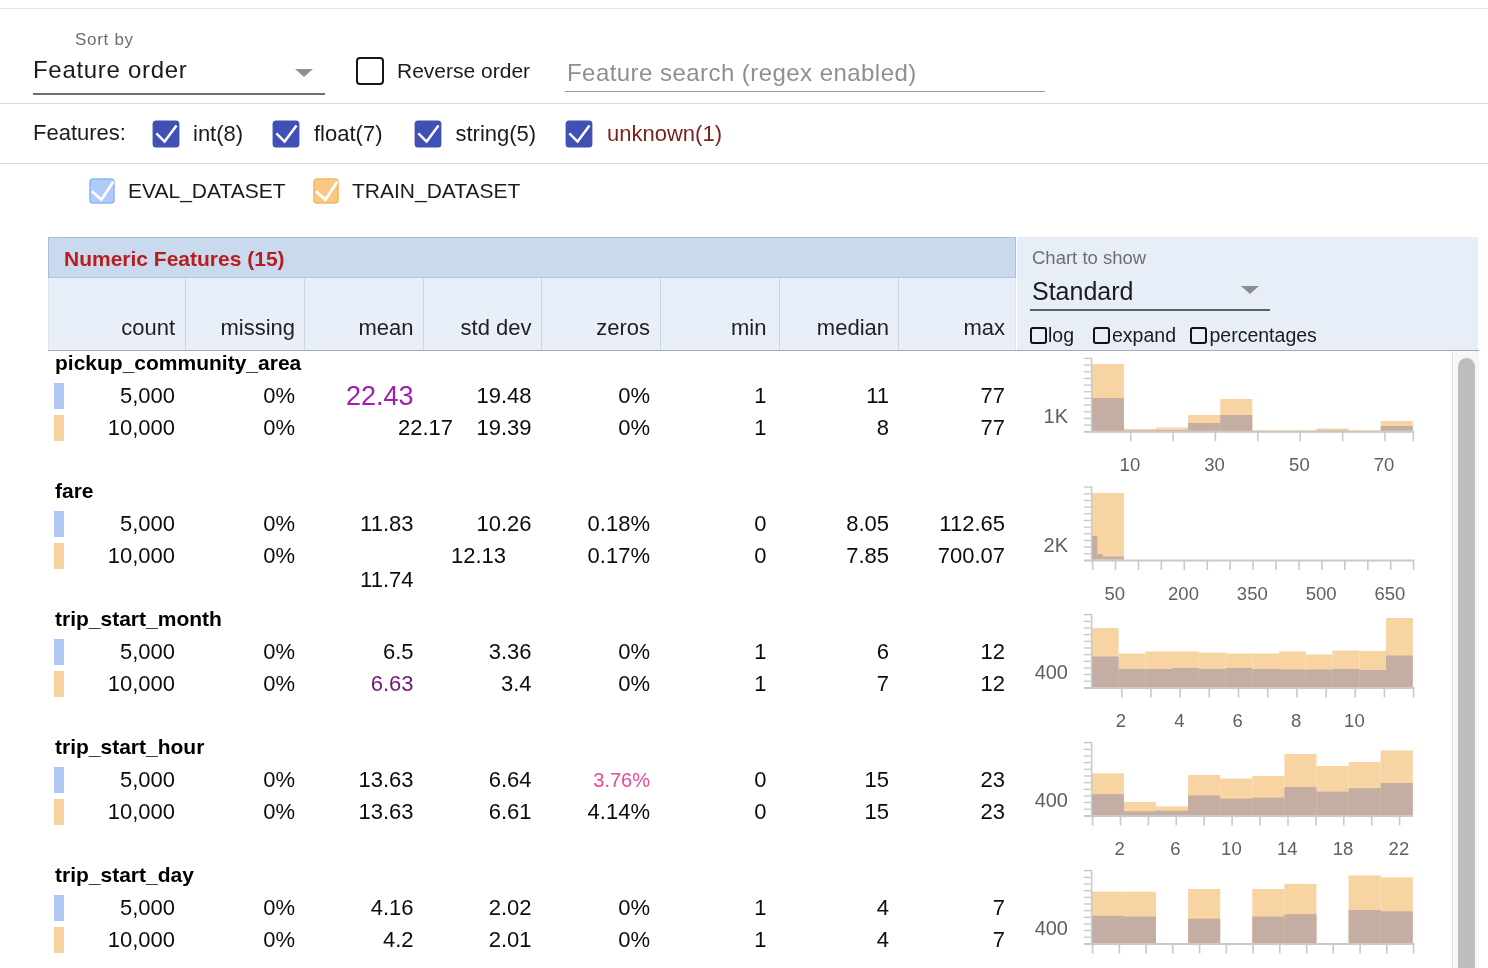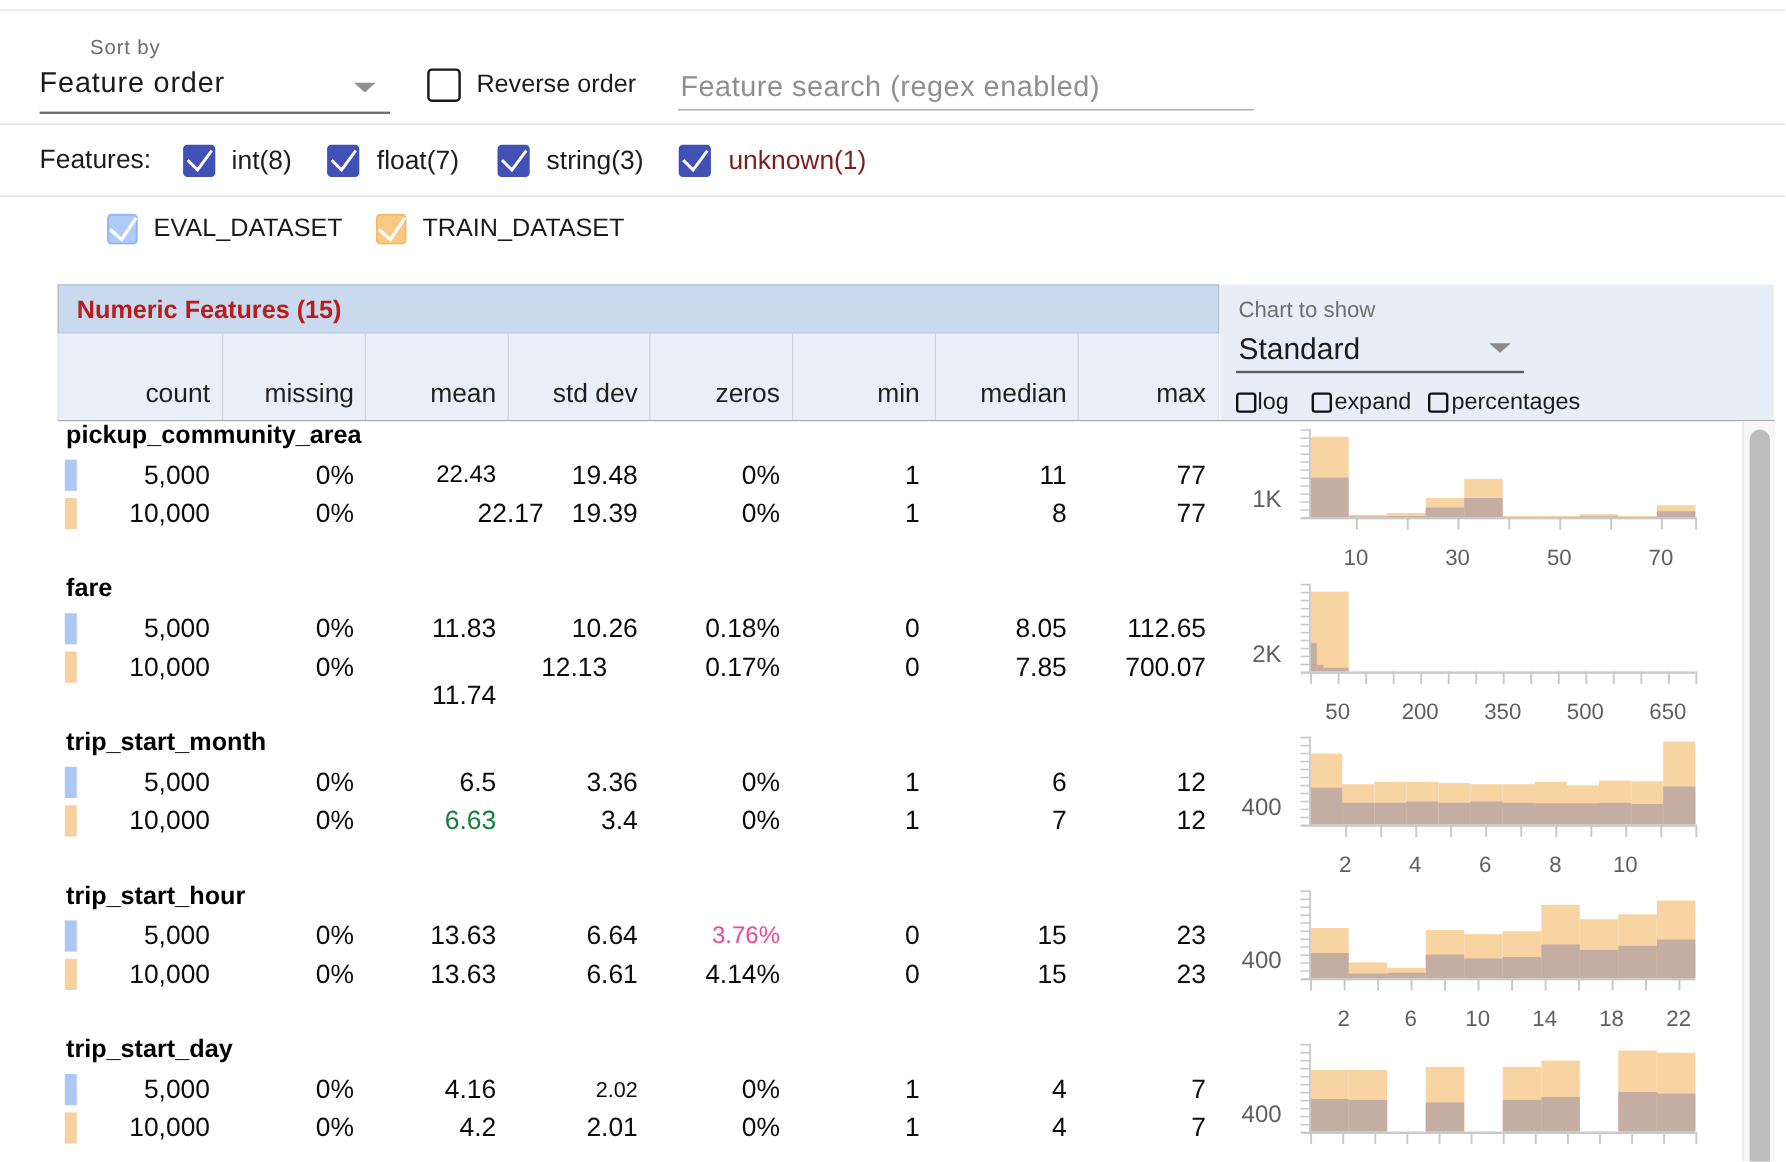--- a/index.html
+++ b/index.html
@@ -23,21 +23,21 @@
 <div style="position:absolute;font-size:22px;line-height:26px;color:#1b1b1b;white-space:nowrap;left:193px;top:121px;">int(8)</div>
 <svg style="position:absolute;left:272px;top:119.5px" width="28" height="28" viewBox="0 0 24 24">
     <rect x="0.5" y="0.5" width="23" height="23" rx="3" fill="#4050b4"></rect>
     <path d="M3.7 11.5l7.1 7 10.2-13.8" stroke="#fff" stroke-width="2.1" fill="none"></path>
   </svg>
 <div style="position:absolute;font-size:22px;line-height:26px;color:#1b1b1b;white-space:nowrap;left:314px;top:121px;">float(7)</div>
 <svg style="position:absolute;left:413.5px;top:119.5px" width="28" height="28" viewBox="0 0 24 24">
     <rect x="0.5" y="0.5" width="23" height="23" rx="3" fill="#4050b4"></rect>
     <path d="M3.7 11.5l7.1 7 10.2-13.8" stroke="#fff" stroke-width="2.1" fill="none"></path>
   </svg>
-<div style="position:absolute;font-size:22px;line-height:26px;color:#1b1b1b;white-space:nowrap;left:455.5px;top:121px;">string(3)</div>
+<div style="position:absolute;font-size:22px;line-height:26px;color:#1b1b1b;white-space:nowrap;left:455.5px;top:121px;">string(5)</div>
 <svg style="position:absolute;left:564.5px;top:119.5px" width="28" height="28" viewBox="0 0 24 24">
     <rect x="0.5" y="0.5" width="23" height="23" rx="3" fill="#4050b4"></rect>
     <path d="M3.7 11.5l7.1 7 10.2-13.8" stroke="#fff" stroke-width="2.1" fill="none"></path>
   </svg>
 <div style="position:absolute;font-size:22px;line-height:26px;color:#7f1d1d;white-space:nowrap;left:607px;top:121px;">unknown(1)</div>
 <svg style="position:absolute;left:89px;top:178px" width="26" height="26" viewBox="0 0 26 26">
     <rect x="1" y="1" width="24" height="24" rx="3" fill="#adcaf9" stroke="#93b6f4" stroke-width="1.6"></rect>
     <path d="M2.8 13.2l9.6 8.4 12-18" stroke="#fff" stroke-width="2.7" fill="none"></path>
   </svg>
 <div style="position:absolute;font-size:21px;line-height:25px;color:#1b1b1b;white-space:nowrap;left:128px;top:178px;">EVAL_DATASET</div>
@@ -73,21 +73,21 @@
 <div style="position:absolute;left:1029.5px;top:327px;width:17px;height:17px;border:2.4px solid #111;border-radius:3px"></div>
 <div style="position:absolute;font-size:19.5px;line-height:23px;color:#1b1b1b;white-space:nowrap;left:1048px;top:324px;">log</div>
 <div style="position:absolute;left:1093px;top:327px;width:17px;height:17px;border:2.4px solid #111;border-radius:3px"></div>
 <div style="position:absolute;font-size:19.5px;line-height:23px;color:#1b1b1b;white-space:nowrap;left:1112px;top:324px;">expand</div>
 <div style="position:absolute;left:1189.5px;top:327px;width:17px;height:17px;border:2.4px solid #111;border-radius:3px"></div>
 <div style="position:absolute;font-size:19.5px;line-height:23px;color:#1b1b1b;white-space:nowrap;left:1209.5px;top:324px;">percentages</div>
 <div style="position:absolute;font-size:21px;line-height:25px;color:#000;white-space:nowrap;font-weight:bold;left:55px;top:350px;">pickup_community_area</div>
 <div style="position:absolute;left:54px;top:383.3px;width:9.8px;height:25.4px;background:#adc8f5"></div>
 <div style="position:absolute;font-size:22px;line-height:26px;color:#0c0c0c;white-space:nowrap;right:1313px;text-align:right;top:383px;">5,000</div>
 <div style="position:absolute;font-size:22px;line-height:26px;color:#0c0c0c;white-space:nowrap;right:1193px;text-align:right;top:383px;">0%</div>
-<div style="position:absolute;font-size:20px;line-height:26px;color:#000000;white-space:nowrap;right:1074.5px;text-align:center;top:383px;">22.43</div>
+<div style="position:absolute;font-size:27px;line-height:26px;color:#a21caf;white-space:nowrap;right:1074.5px;text-align:center;top:383px;">22.43</div>
 <div style="position:absolute;font-size:22px;line-height:26px;color:#0c0c0c;white-space:nowrap;right:956.5px;text-align:right;top:383px;">19.48</div>
 <div style="position:absolute;font-size:22px;line-height:26px;color:#0c0c0c;white-space:nowrap;right:838px;text-align:right;top:383px;">0%</div>
 <div style="position:absolute;font-size:22px;line-height:26px;color:#0c0c0c;white-space:nowrap;right:721.5px;text-align:right;top:383px;">1</div>
 <div style="position:absolute;font-size:22px;line-height:26px;color:#0c0c0c;white-space:nowrap;right:599px;text-align:right;top:383px;">11</div>
 <div style="position:absolute;font-size:22px;line-height:26px;color:#0c0c0c;white-space:nowrap;right:483px;text-align:right;top:383px;">77</div>
 <div style="position:absolute;left:54px;top:415.3px;width:9.8px;height:25.4px;background:#f8d1a0"></div>
 <div style="position:absolute;font-size:22px;line-height:26px;color:#0c0c0c;white-space:nowrap;right:1313px;text-align:right;top:415px;">10,000</div>
 <div style="position:absolute;font-size:22px;line-height:26px;color:#0c0c0c;white-space:nowrap;right:1193px;text-align:right;top:415px;">0%</div>
 <div style="position:absolute;font-size:22px;line-height:26px;color:#0c0c0c;white-space:nowrap;right:1035px;text-align:right;top:415px;">22.17</div>
 <div style="position:absolute;font-size:22px;line-height:26px;color:#0c0c0c;white-space:nowrap;right:956.5px;text-align:right;top:415px;">19.39</div>
@@ -120,21 +120,21 @@
 <div style="position:absolute;font-size:22px;line-height:26px;color:#0c0c0c;white-space:nowrap;right:1193px;text-align:right;top:639px;">0%</div>
 <div style="position:absolute;font-size:22px;line-height:26px;color:#0c0c0c;white-space:nowrap;right:1074.5px;text-align:right;top:639px;">6.5</div>
 <div style="position:absolute;font-size:22px;line-height:26px;color:#0c0c0c;white-space:nowrap;right:956.5px;text-align:right;top:639px;">3.36</div>
 <div style="position:absolute;font-size:22px;line-height:26px;color:#0c0c0c;white-space:nowrap;right:838px;text-align:right;top:639px;">0%</div>
 <div style="position:absolute;font-size:22px;line-height:26px;color:#0c0c0c;white-space:nowrap;right:721.5px;text-align:right;top:639px;">1</div>
 <div style="position:absolute;font-size:22px;line-height:26px;color:#0c0c0c;white-space:nowrap;right:599px;text-align:right;top:639px;">6</div>
 <div style="position:absolute;font-size:22px;line-height:26px;color:#0c0c0c;white-space:nowrap;right:483px;text-align:right;top:639px;">12</div>
 <div style="position:absolute;left:54px;top:671.3px;width:9.8px;height:25.4px;background:#f8d1a0"></div>
 <div style="position:absolute;font-size:22px;line-height:26px;color:#0c0c0c;white-space:nowrap;right:1313px;text-align:right;top:671px;">10,000</div>
 <div style="position:absolute;font-size:22px;line-height:26px;color:#0c0c0c;white-space:nowrap;right:1193px;text-align:right;top:671px;">0%</div>
-<div style="position:absolute;font-size:22px;line-height:26px;color:#15803d;white-space:nowrap;right:1074.5px;text-align:right;top:671px;">6.63</div>
+<div style="position:absolute;font-size:22px;line-height:26px;color:#701a75;white-space:nowrap;right:1074.5px;text-align:right;top:671px;">6.63</div>
 <div style="position:absolute;font-size:22px;line-height:26px;color:#0c0c0c;white-space:nowrap;right:956.5px;text-align:right;top:671px;">3.4</div>
 <div style="position:absolute;font-size:22px;line-height:26px;color:#0c0c0c;white-space:nowrap;right:838px;text-align:right;top:671px;">0%</div>
 <div style="position:absolute;font-size:22px;line-height:26px;color:#0c0c0c;white-space:nowrap;right:721.5px;text-align:right;top:671px;">1</div>
 <div style="position:absolute;font-size:22px;line-height:26px;color:#0c0c0c;white-space:nowrap;right:599px;text-align:right;top:671px;">7</div>
 <div style="position:absolute;font-size:22px;line-height:26px;color:#0c0c0c;white-space:nowrap;right:483px;text-align:right;top:671px;">12</div>
 <div style="position:absolute;font-size:21px;line-height:25px;color:#000;white-space:nowrap;font-weight:bold;left:55px;top:734px;">trip_start_hour</div>
 <div style="position:absolute;left:54px;top:767.3px;width:9.8px;height:25.4px;background:#adc8f5"></div>
 <div style="position:absolute;font-size:22px;line-height:26px;color:#0c0c0c;white-space:nowrap;right:1313px;text-align:right;top:767px;">5,000</div>
 <div style="position:absolute;font-size:22px;line-height:26px;color:#0c0c0c;white-space:nowrap;right:1193px;text-align:right;top:767px;">0%</div>
 <div style="position:absolute;font-size:22px;line-height:26px;color:#0c0c0c;white-space:nowrap;right:1074.5px;text-align:right;top:767px;">13.63</div>
@@ -150,21 +150,21 @@
 <div style="position:absolute;font-size:22px;line-height:26px;color:#0c0c0c;white-space:nowrap;right:956.5px;text-align:right;top:799px;">6.61</div>
 <div style="position:absolute;font-size:22px;line-height:26px;color:#0c0c0c;white-space:nowrap;right:838px;text-align:right;top:799px;">4.14%</div>
 <div style="position:absolute;font-size:22px;line-height:26px;color:#0c0c0c;white-space:nowrap;right:721.5px;text-align:right;top:799px;">0</div>
 <div style="position:absolute;font-size:22px;line-height:26px;color:#0c0c0c;white-space:nowrap;right:599px;text-align:right;top:799px;">15</div>
 <div style="position:absolute;font-size:22px;line-height:26px;color:#0c0c0c;white-space:nowrap;right:483px;text-align:right;top:799px;">23</div>
 <div style="position:absolute;font-size:21px;line-height:25px;color:#000;white-space:nowrap;font-weight:bold;left:55px;top:862px;">trip_start_day</div>
 <div style="position:absolute;left:54px;top:895.3px;width:9.8px;height:25.4px;background:#adc8f5"></div>
 <div style="position:absolute;font-size:22px;line-height:26px;color:#0c0c0c;white-space:nowrap;right:1313px;text-align:right;top:895px;">5,000</div>
 <div style="position:absolute;font-size:22px;line-height:26px;color:#0c0c0c;white-space:nowrap;right:1193px;text-align:right;top:895px;">0%</div>
 <div style="position:absolute;font-size:22px;line-height:26px;color:#0c0c0c;white-space:nowrap;right:1074.5px;text-align:right;top:895px;">4.16</div>
-<div style="position:absolute;font-size:18px;line-height:26px;color:#0c0c0c;white-space:nowrap;right:956.5px;text-align:right;top:895px;">2.02</div>
+<div style="position:absolute;font-size:22px;line-height:26px;color:#0c0c0c;white-space:nowrap;right:956.5px;text-align:right;top:895px;">2.02</div>
 <div style="position:absolute;font-size:22px;line-height:26px;color:#0c0c0c;white-space:nowrap;right:838px;text-align:right;top:895px;">0%</div>
 <div style="position:absolute;font-size:22px;line-height:26px;color:#0c0c0c;white-space:nowrap;right:721.5px;text-align:right;top:895px;">1</div>
 <div style="position:absolute;font-size:22px;line-height:26px;color:#0c0c0c;white-space:nowrap;right:599px;text-align:right;top:895px;">4</div>
 <div style="position:absolute;font-size:22px;line-height:26px;color:#0c0c0c;white-space:nowrap;right:483px;text-align:right;top:895px;">7</div>
 <div style="position:absolute;left:54px;top:927.3px;width:9.8px;height:25.4px;background:#f8d1a0"></div>
 <div style="position:absolute;font-size:22px;line-height:26px;color:#0c0c0c;white-space:nowrap;right:1313px;text-align:right;top:927px;">10,000</div>
 <div style="position:absolute;font-size:22px;line-height:26px;color:#0c0c0c;white-space:nowrap;right:1193px;text-align:right;top:927px;">0%</div>
 <div style="position:absolute;font-size:22px;line-height:26px;color:#0c0c0c;white-space:nowrap;right:1074.5px;text-align:right;top:927px;">4.2</div>
 <div style="position:absolute;font-size:22px;line-height:26px;color:#0c0c0c;white-space:nowrap;right:956.5px;text-align:right;top:927px;">2.01</div>
 <div style="position:absolute;font-size:22px;line-height:26px;color:#0c0c0c;white-space:nowrap;right:838px;text-align:right;top:927px;">0%</div>

